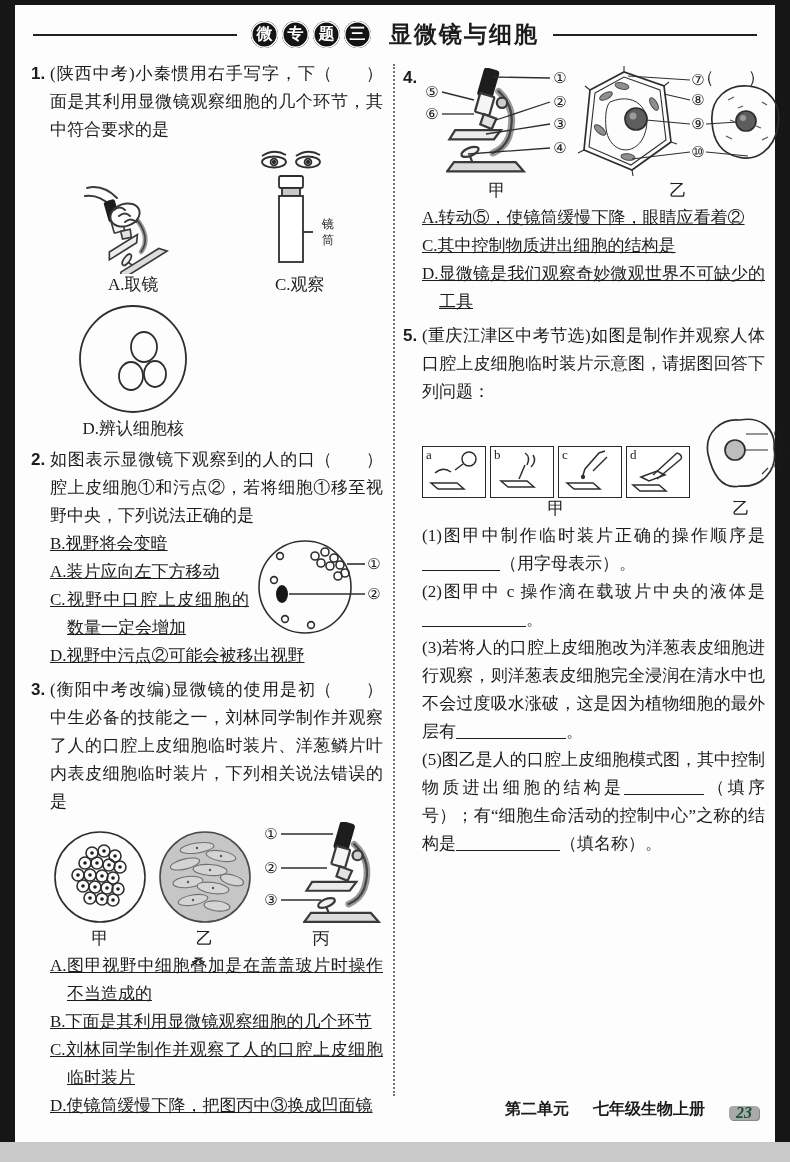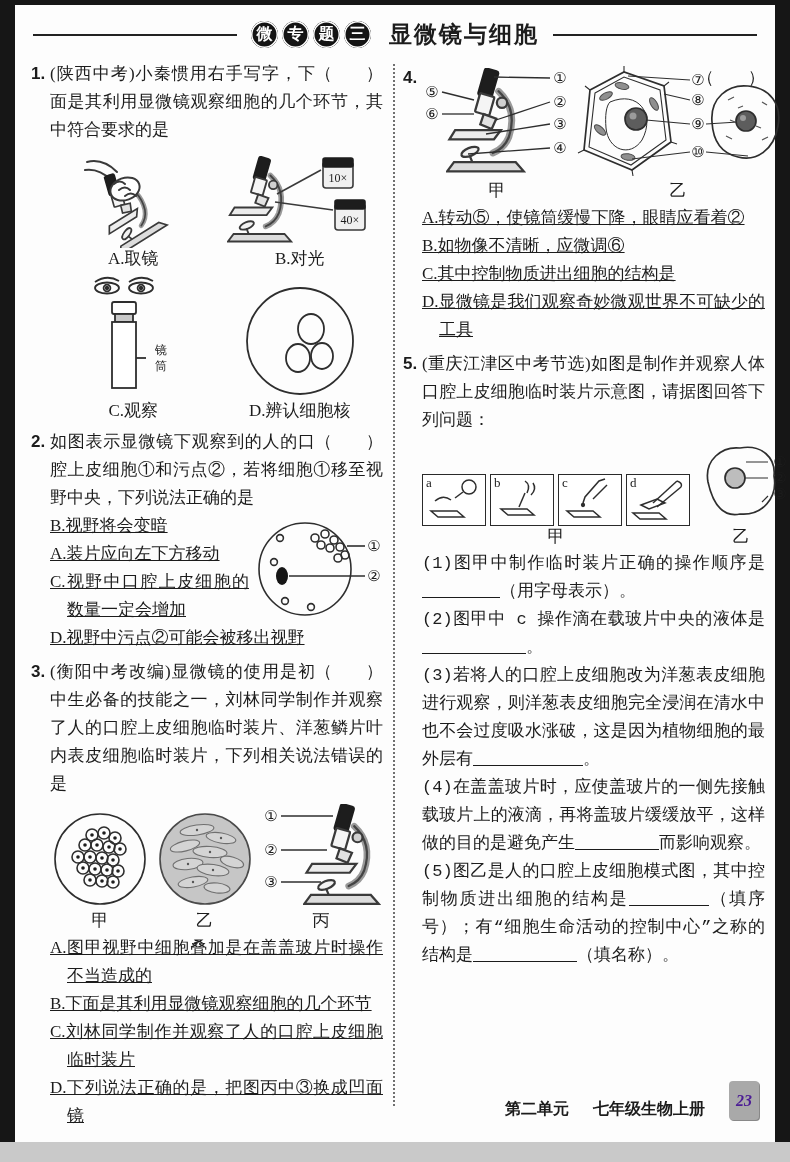--- a/index.html
+++ b/index.html
@@ -18,39 +18,39 @@
   
   .cols{display:flex;align-items:stretch;padding:6px 6px 0 16px;}
   .col-left{width:352px;flex:none;}
   .divider{width:0;border-left:2px dotted #707070;margin:4px 8px 30px 10px;}
   .col-right{flex:1;min-width:0;padding-right:4px;}
   
   .q{position:relative;padding-left:19px;font-size:17px;line-height:28px;text-align:justify;margin:0 0 6px 0;}
   .qnum{position:absolute;left:0;top:0;font-weight:bold;font-family:"Liberation Sans",sans-serif;}
   .bracket{float:right;}
   .opt{padding-left:17px;text-indent:-17px;margin:0;text-decoration:underline;}
-  .sub{margin:0;font-family:Liberation Mono, monospace;}
+  .sub{margin:0;}
   .blank{display:inline-block;border-bottom:1.3px solid #1c1c1c;height:15px;transform:translateY(2px);}
   
   svg text{font-family:"Liberation Serif","DejaVu Serif",serif;fill:#1c1c1c;}
   .cnum{font-size:15px;}
   .smalllbl{font-size:12px;}
   .figcap{font-size:17px;text-align:right;line-height:22px;}
   .q1figs{display:grid;grid-template-columns:1fr 1fr;margin:4px 0 2px 0;row-gap:4px;}
   .figcell{display:flex;flex-direction:column;align-items:center;justify-content:flex-end;}
   .q2fig{float:right;margin:2px 0 0 6px;}
   .figrow{display:flex;align-items:flex-end;justify-content:space-between;margin:4px 0 2px 0;}
   .q5panels{display:flex;gap:4px;}
   .panel{width:62px;height:50px;border:1.6px solid #2a2a2a;position:relative;background:#fff;}
   .panel .plabel{position:absolute;left:3px;top:0px;font-size:13px;line-height:15px;}
   
   .footer{position:absolute;right:16px;bottom:22px;display:flex;align-items:flex-end;gap:24px;
           font-size:16px;font-weight:bold;}
-  .pagebox{width:30px;height:39px;background:#a9a9a9;border-radius:4px;display:flex;align-items:center;
-           justify-content:center;font-style:italic;font-size:16px;color:#4c1d95;box-shadow:1px 1px 0 #888;}
+  .pagebox{width:30px;height:14px;background:#a9a9a9;border-radius:4px;display:flex;align-items:center;
+           justify-content:center;font-style:italic;font-size:16px;color:#14532d;box-shadow:1px 1px 0 #888;}
 </style>
 </head>
 <body>
 
 <svg width="0" height="0" style="position:absolute">
   <symbol id="scope" viewBox="0 0 70 92">
     <g fill="none" stroke="#3a3a3a" stroke-width="2" stroke-linecap="round">
       <rect x="31" y="1" width="12" height="24" rx="2" fill="#1d1d1d" stroke="#1d1d1d" transform="rotate(16 37 13)"></rect>
       <rect x="27.5" y="23" width="13" height="17" rx="1" fill="#f5f5f5" transform="rotate(16 34 31)"></rect>
       <path d="M33 40 l11 4 -4 9 -10 -4 z" fill="#e2e2e2"></path>
@@ -94,36 +94,20 @@
                 <path d="M6 6 q16 -4 30 10"></path>
                   <path d="M4 14 q14 -2 26 10"></path>
                 <use href="#scope" x="14" y="12" width="58" height="76" transform="rotate(-32 48 50)"></use>
                 <ellipse cx="44" cy="33" rx="15" ry="11" fill="#fff" transform="rotate(-20 44 33)"></ellipse>
                 <path d="M33 28 q6 -5 11 0"></path>
                   <path d="M38 34 q6 -5 11 0"></path>
                   <path d="M44 40 q6 -5 11 0"></path>
               </g>
             </svg>
             <div class="figcap">A.取镜</div>
-          </div>
-          <div class="figcell">
-            <svg width="150" height="100" viewBox="0 0 150 100">
-              <use href="#scope" x="2" y="8" width="66" height="88"></use>
-              <g fill="none" stroke="#3a3a3a" stroke-width="1.6">
-                <path d="M52 46 L96 22"></path>
-                  <path d="M50 54 L108 62"></path>
-                <rect x="98" y="14" width="30" height="26" rx="3" fill="#f0f0f0"></rect>
-                <rect x="98" y="10" width="30" height="9" rx="2" fill="#1d1d1d" stroke="#1d1d1d"></rect>
-                <rect x="110" y="56" width="30" height="26" rx="3" fill="#f0f0f0"></rect>
-                <rect x="110" y="52" width="30" height="9" rx="2" fill="#1d1d1d" stroke="#1d1d1d"></rect>
-              </g>
-              <text x="113" y="34" text-anchor="middle" class="smalllbl">10×</text>
-              <text x="125" y="76" text-anchor="middle" class="smalllbl">40×</text>
-            </svg>
-            <div class="figcap">B.对光</div>
           </div>
           <div class="figcell">
             <svg width="100" height="126" viewBox="0 0 100 126">
               <g fill="none" stroke="#2e2e2e" stroke-width="1.8">
                 <path d="M12 8 q12 -8 24 -1"></path>
                   <ellipse cx="24" cy="14" rx="12" ry="5.5"></ellipse>
                 <circle cx="24" cy="14" r="3.4"></circle>
                   <circle cx="24" cy="14" r="1.3" fill="#1d1d1d"></circle>
                 <path d="M46 8 q12 -8 24 -1"></path>
                   <ellipse cx="58" cy="14" rx="12" ry="5.5"></ellipse>
@@ -279,21 +263,21 @@
               <text x="12" y="19" text-anchor="middle" class="cnum">①</text>
               <text x="12" y="53" text-anchor="middle" class="cnum">②</text>
               <text x="12" y="85" text-anchor="middle" class="cnum">③</text>
             </svg>
             <div class="figcap">丙</div>
           </div>
         </div>
         <p class="opt">A.图甲视野中细胞叠加是在盖盖玻片时操作不当造成的</p>
         <p class="opt">B.下面是其利用显微镜观察细胞的几个环节</p>
         <p class="opt">C.刘林同学制作并观察了人的口腔上皮细胞临时装片</p>
-        <p class="opt">D.下列说法正确的是，把图丙中③换成凹面镜</p>
+        <p class="opt">D.使镜筒缓慢下降，把图丙中③换成凹面镜</p>
       </div>
     </div>
 
     <div class="divider"></div>
 
     <div class="col-right">
 
       <div class="q">
         <span class="qnum">4.</span>
         <span class="bracket">（　　）</span>
@@ -344,21 +328,20 @@
               </g>
               <text x="126" y="21" text-anchor="middle" class="cnum">⑦</text>
               <text x="126" y="41" text-anchor="middle" class="cnum">⑧</text>
               <text x="126" y="65" text-anchor="middle" class="cnum">⑨</text>
               <text x="126" y="93" text-anchor="middle" class="cnum">⑩</text>
             </svg>
             <div class="figcap">乙</div>
           </div>
         </div>
         <p class="opt">A.转动⑤，使镜筒缓慢下降，眼睛应看着②</p>
-        <p class="opt">B.如物像不清晰，应微调⑥</p>
         <p class="opt">C.其中控制物质进出细胞的结构是</p>
         <p class="opt">D.显微镜是我们观察奇妙微观世界不可缺少的工具</p>
       </div>
 
       <div class="q">
         <span class="qnum">5.</span>
         <span>(重庆江津区中考节选)如图是制作并观察人体口腔上皮细胞临时装片示意图，请据图回答下列问题：</span>
         <div class="figrow" style="align-items:flex-end">
           <div class="figcell">
             <div class="q5panels">
@@ -420,21 +403,20 @@
               <text x="90" y="29" text-anchor="middle" class="cnum">①</text>
               <text x="90" y="45" text-anchor="middle" class="cnum">②</text>
               <text x="90" y="61" text-anchor="middle" class="cnum">③</text>
             </svg>
             <div class="figcap">乙</div>
           </div>
         </div>
         <p class="sub"><span>(1)图甲中制作临时装片正确的操作顺序是</span><span class="blank" style="width:78px"></span><span>（用字母表示）。</span></p>
         <p class="sub"><span>(2)图甲中 c 操作滴在载玻片中央的液体是</span><span class="blank" style="width:104px"></span><span>。</span></p>
         <p class="sub"><span>(3)若将人的口腔上皮细胞改为洋葱表皮细胞进行观察，则洋葱表皮细胞完全浸润在清水中也不会过度吸水涨破，这是因为植物细胞的最外层有</span><span class="blank" style="width:110px"></span><span>。</span></p>
-        <p class="sub"><span>(4)在盖盖玻片时，应使盖玻片的一侧先接触载玻片上的液滴，再将盖玻片缓缓放平，这样做的目的是避免产生</span><span class="blank" style="width:84px"></span><span>而影响观察。</span></p>
         <p class="sub"><span>(5)图乙是人的口腔上皮细胞模式图，其中控制物质进出细胞的结构是</span><span class="blank" style="width:80px"></span><span>（填序号）；有“细胞生命活动的控制中心”之称的结构是</span><span class="blank" style="width:104px"></span><span>（填名称）。</span></p>
       </div>
     </div>
   </div>
 
   <div class="footer">
     <span>第二单元</span>
     <span>七年级生物上册</span>
     <span class="pagebox">23</span>
   </div>

